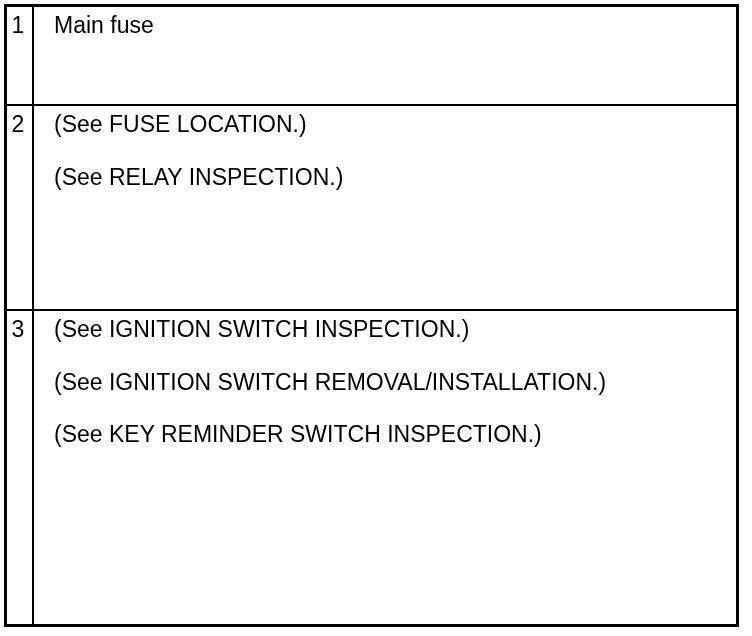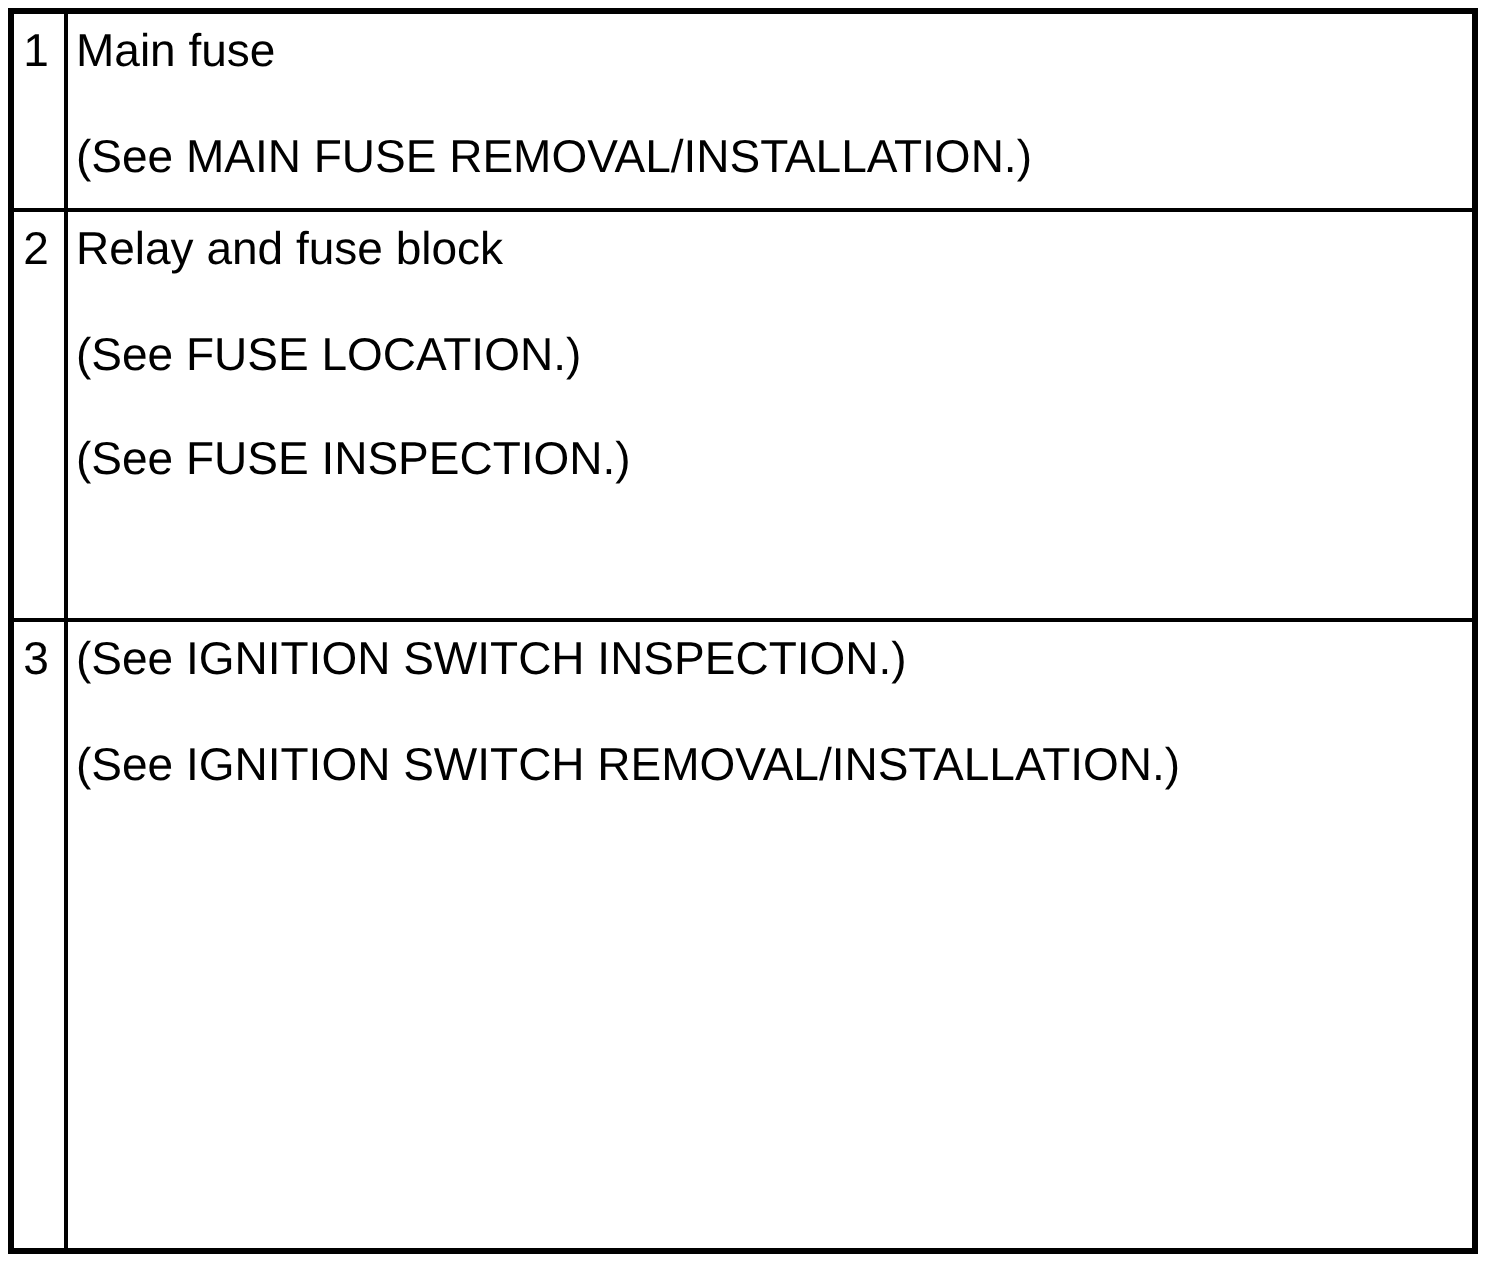--- a/index.html
+++ b/index.html
@@ -38,21 +38,21 @@
     width: 27px;
     flex: none;
     border-right: 2px solid #000000;
     box-sizing: border-box;
     text-align: center;
     padding-right: 3px;
     overflow: hidden;
   }
   .desc-cell {
     flex: 1;
-    padding-left: 4px;
+    padding-left: 20px;
     overflow: hidden;
   }
   .inner {
     position: relative;
     top: -8px;
   }
   .ln {
     height: 52.5px;
     line-height: 52.5px;
     white-space: nowrap;
@@ -65,47 +65,46 @@
 
   <div class="row row-1">
     <div class="num-cell">
       <div class="inner">
         <div class="ln">1</div>
       </div>
     </div>
     <div class="desc-cell">
       <div class="inner">
         <div class="ln">Main fuse</div>
-        <div class="ln">(See MAIN FUSE REMOVAL/INSTALLATION.)</div>
       </div>
     </div>
   </div>
 
   <div class="row row-2">
     <div class="num-cell">
       <div class="inner">
         <div class="ln">2</div>
       </div>
     </div>
     <div class="desc-cell">
       <div class="inner">
-        <div class="ln">Relay and fuse block</div>
         <div class="ln">(See FUSE LOCATION.)</div>
-        <div class="ln">(See FUSE INSPECTION.)</div>
+        <div class="ln">(See RELAY INSPECTION.)</div>
       </div>
     </div>
   </div>
 
   <div class="row row-3">
     <div class="num-cell">
       <div class="inner">
         <div class="ln">3</div>
       </div>
     </div>
     <div class="desc-cell">
       <div class="inner">
         <div class="ln">(See IGNITION SWITCH INSPECTION.)</div>
         <div class="ln">(See IGNITION SWITCH REMOVAL/INSTALLATION.)</div>
+        <div class="ln">(See KEY REMINDER SWITCH INSPECTION.)</div>
       </div>
     </div>
   </div>
 
 </div>
 
 </body></html>

